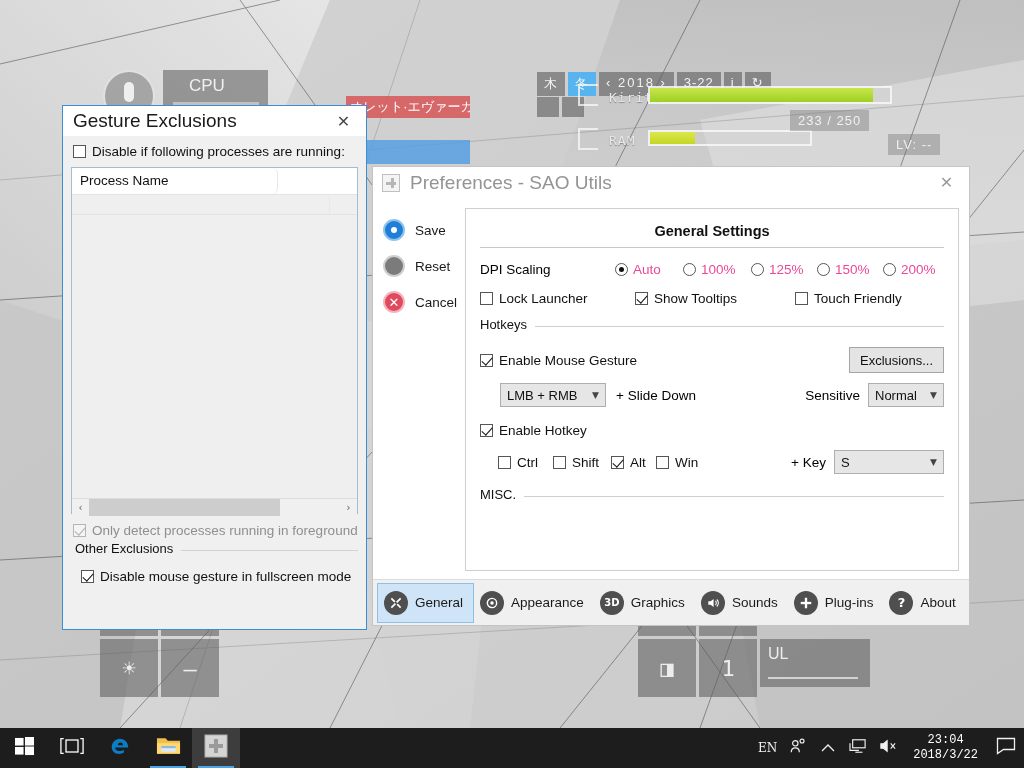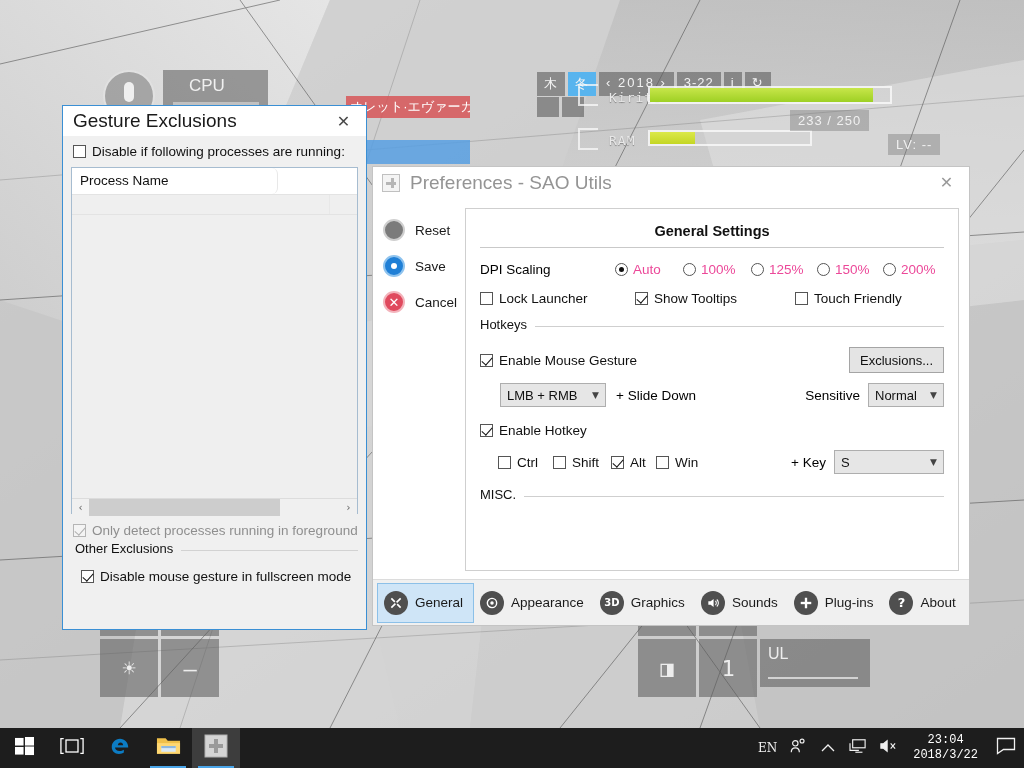--- a/index.html
+++ b/index.html
@@ -290,26 +290,26 @@
   <div class="titlebar">
     <div class="appicon"></div>
     <div class="title">Preferences - SAO Utils</div>
     <div class="closebtn">✕</div>
   </div>
 
   <div class="inner">
 
     <div class="side">
       <div class="side-btn">
+        <span class="circ save"></span>
+        <span>Save</span>
+      </div>
+      <div class="side-btn">
         <span class="circ reset"></span>
         <span>Reset</span>
-      </div>
-      <div class="side-btn">
-        <span class="circ save"></span>
-        <span>Save</span>
       </div>
       <div class="side-btn">
         <span class="circ cancel">✕</span>
         <span>Cancel</span>
       </div>
     </div>
 
     <div class="panel">
       <h2>General Settings</h2>
       <hr>

